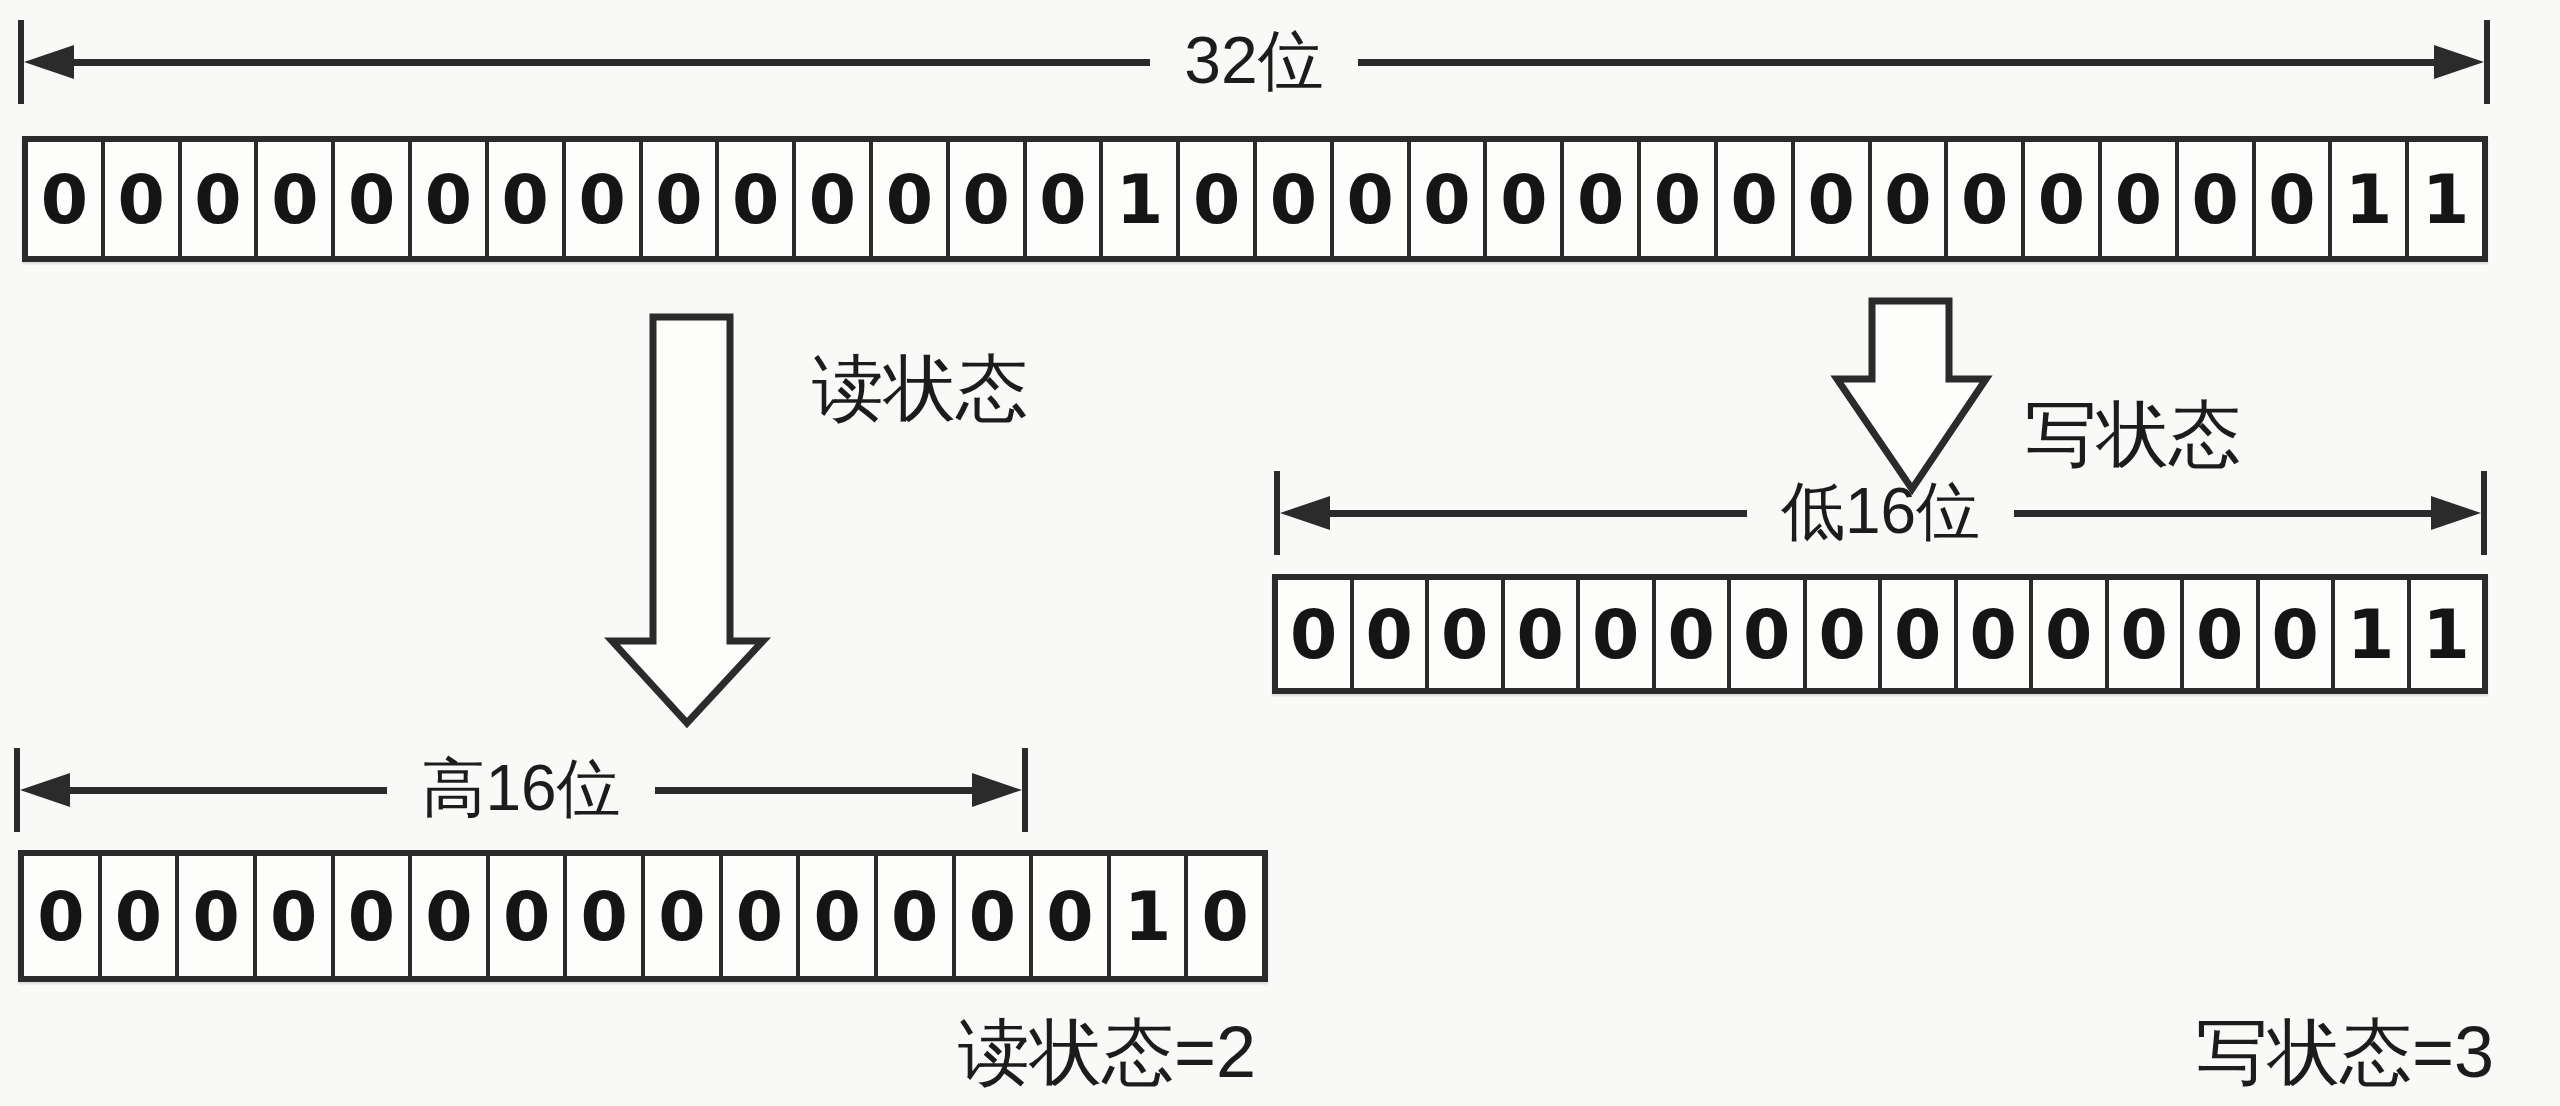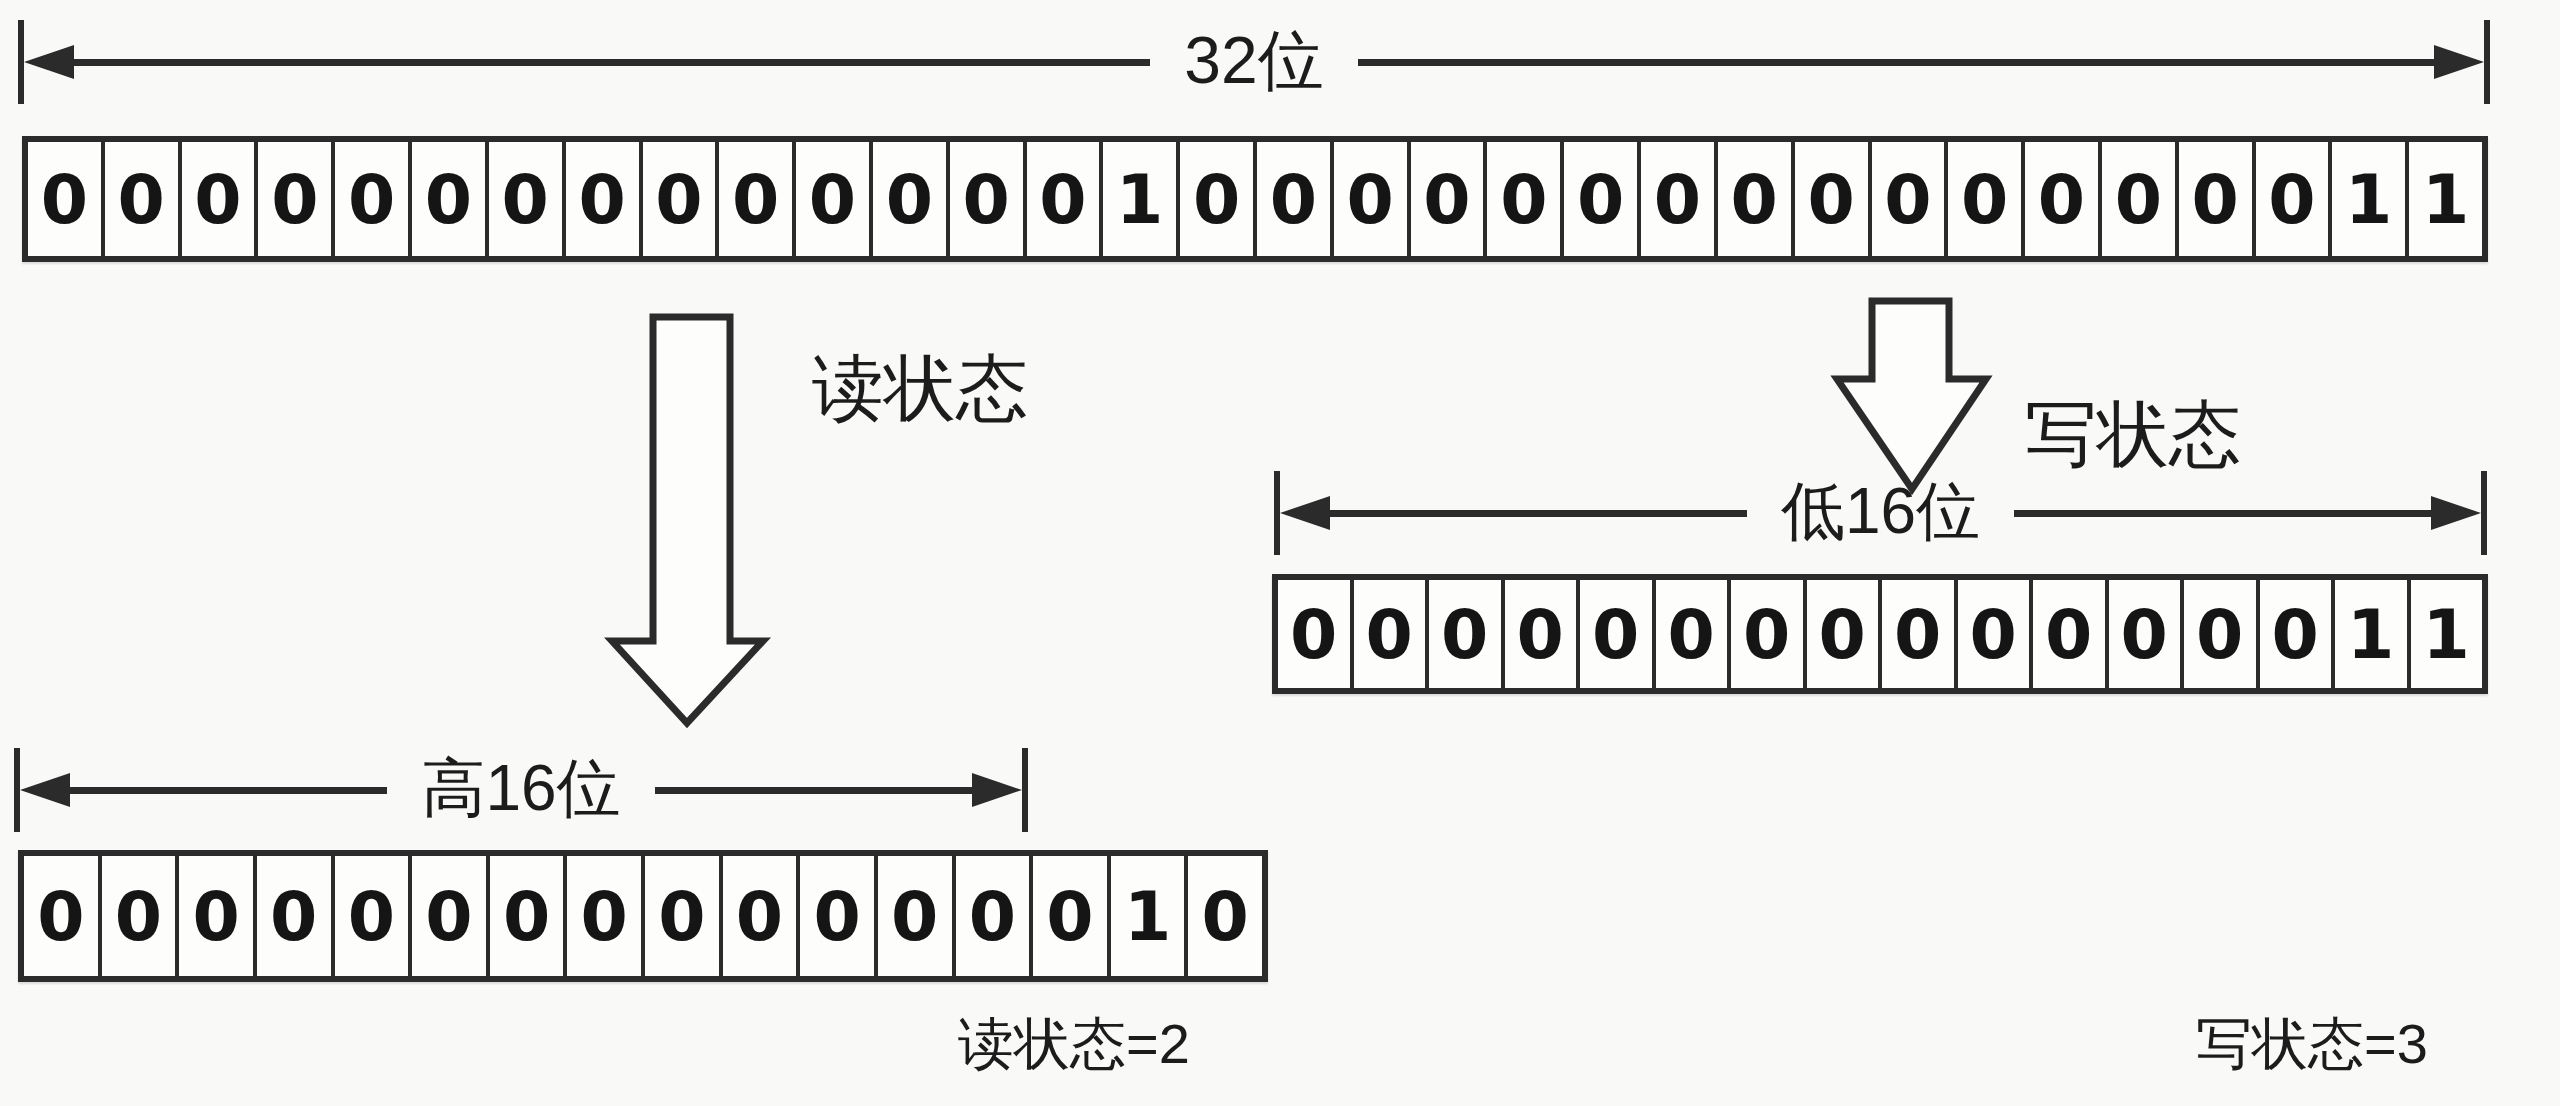--- a/index.html
+++ b/index.html
@@ -42,21 +42,21 @@
     font-weight:bold;font-size:68px;color:#151515;
     background:var(--cell);
   }
   .bit-cell:first-child{border-left:none;}
 
   
   .arrow-layer{position:absolute;left:0;top:0;width:2560px;height:1106px;pointer-events:none;}
 
   
   .fig-label{position:absolute;font-size:72px;line-height:1;white-space:nowrap;}
-  .result-label{position:absolute;font-size:56px;line-height:1;white-space:nowrap;}
+  .result-label{position:absolute;font-size:72px;line-height:1;white-space:nowrap;}
 </style>
 </head>
 <body>
 
 <div class="canvas">
 
   <div class="dim" style="left:18px;top:19px;width:2472px;">
     <div class="tick"></div>
     <div class="ah ah-left"></div>
     <div class="dline"></div>

